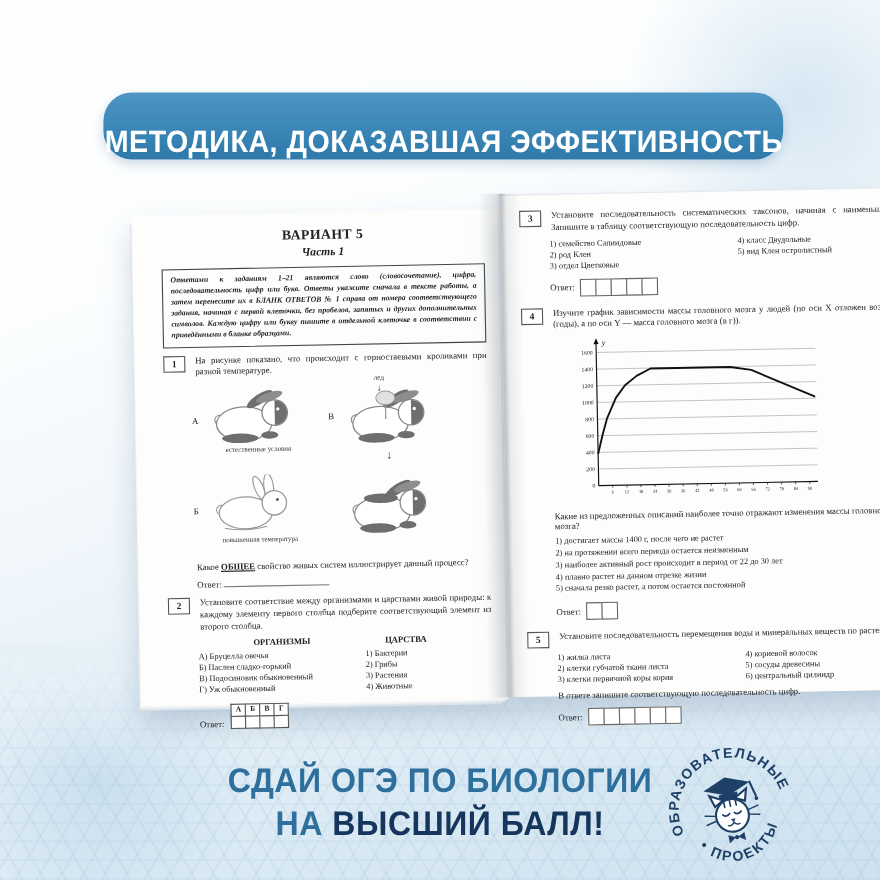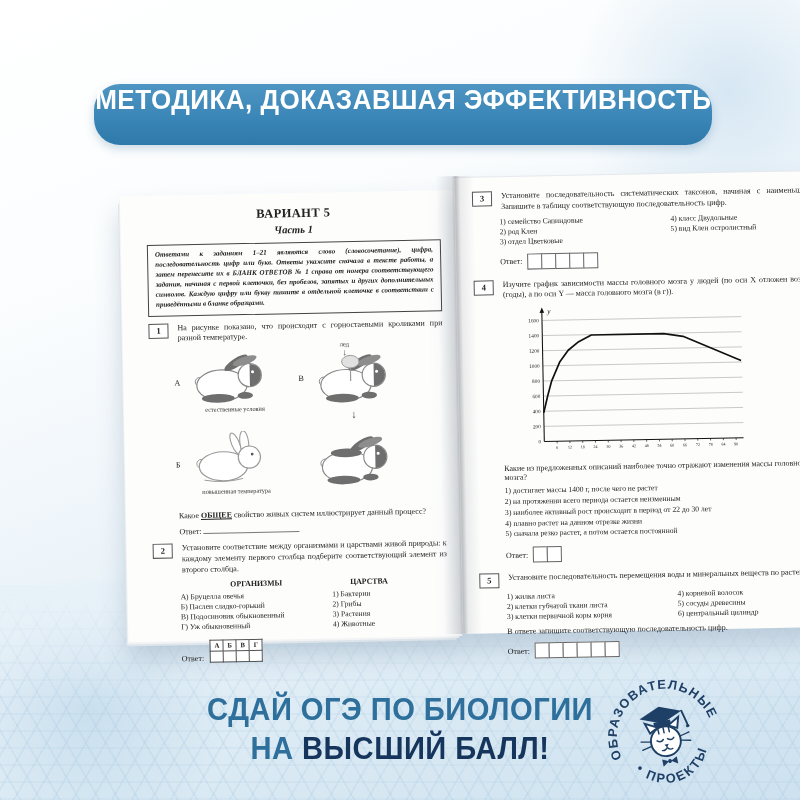--- a/index.html
+++ b/index.html
@@ -20,21 +20,21 @@
       repeating-linear-gradient(0deg,rgba(168,200,224,.15) 0 2px,transparent 2px 17px);
   }
   .hex-fade{position:absolute;left:0;top:585px;width:800px;height:120px;
     background:linear-gradient(180deg,#e7f1f8 0%,rgba(231,241,248,0) 100%);}
 
   
   .banner{
     position:absolute;left:94px;top:84px;width:618px;height:61px;border-radius:26px;
     background:linear-gradient(180deg,#4e95c2 0%,#3a86b7 55%,#2e79aa 100%);
     box-shadow:0 4px 10px rgba(60,110,150,.25);
-    display:flex;align-items:flex-start;justify-content:center;
+    display:flex;align-items:flex-end;justify-content:center;
   }
   .banner span{
     color:#fff;font-family:"Liberation Sans",sans-serif;font-weight:bold;font-size:28px;
     letter-spacing:.5px;display:inline-block;transform:scaleX(.93);white-space:nowrap;
   }
 
   
   .book{position:absolute;left:110px;top:168px;width:695px;height:478px;transform:rotate(-1.1deg);}
   .page{position:absolute;background:#fdfdfc;color:#222;}
   .page.left{

